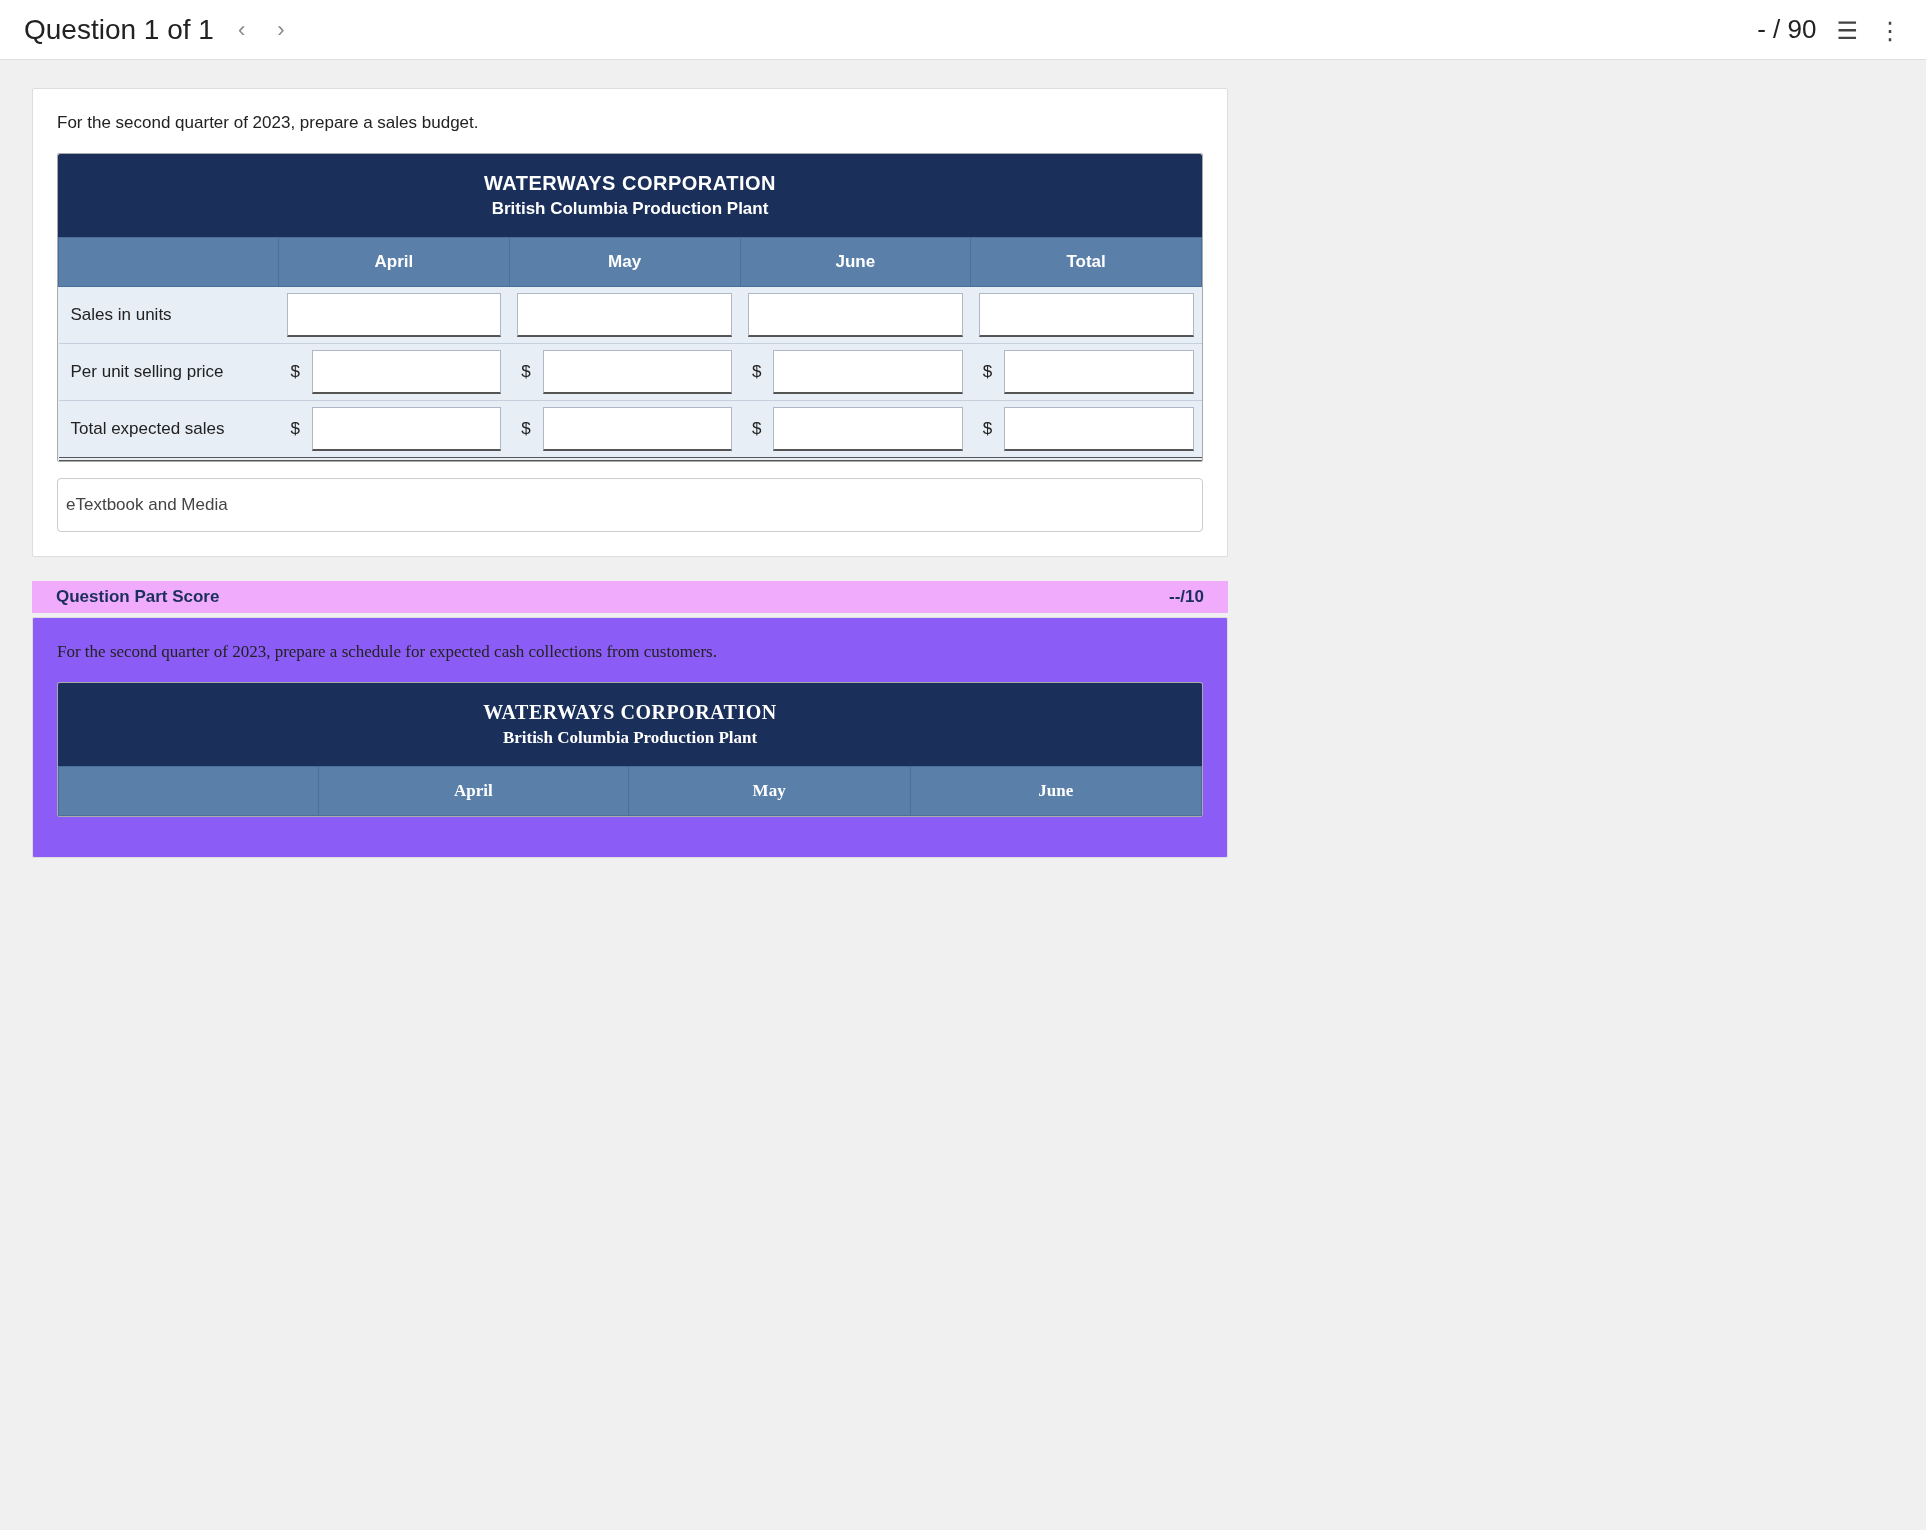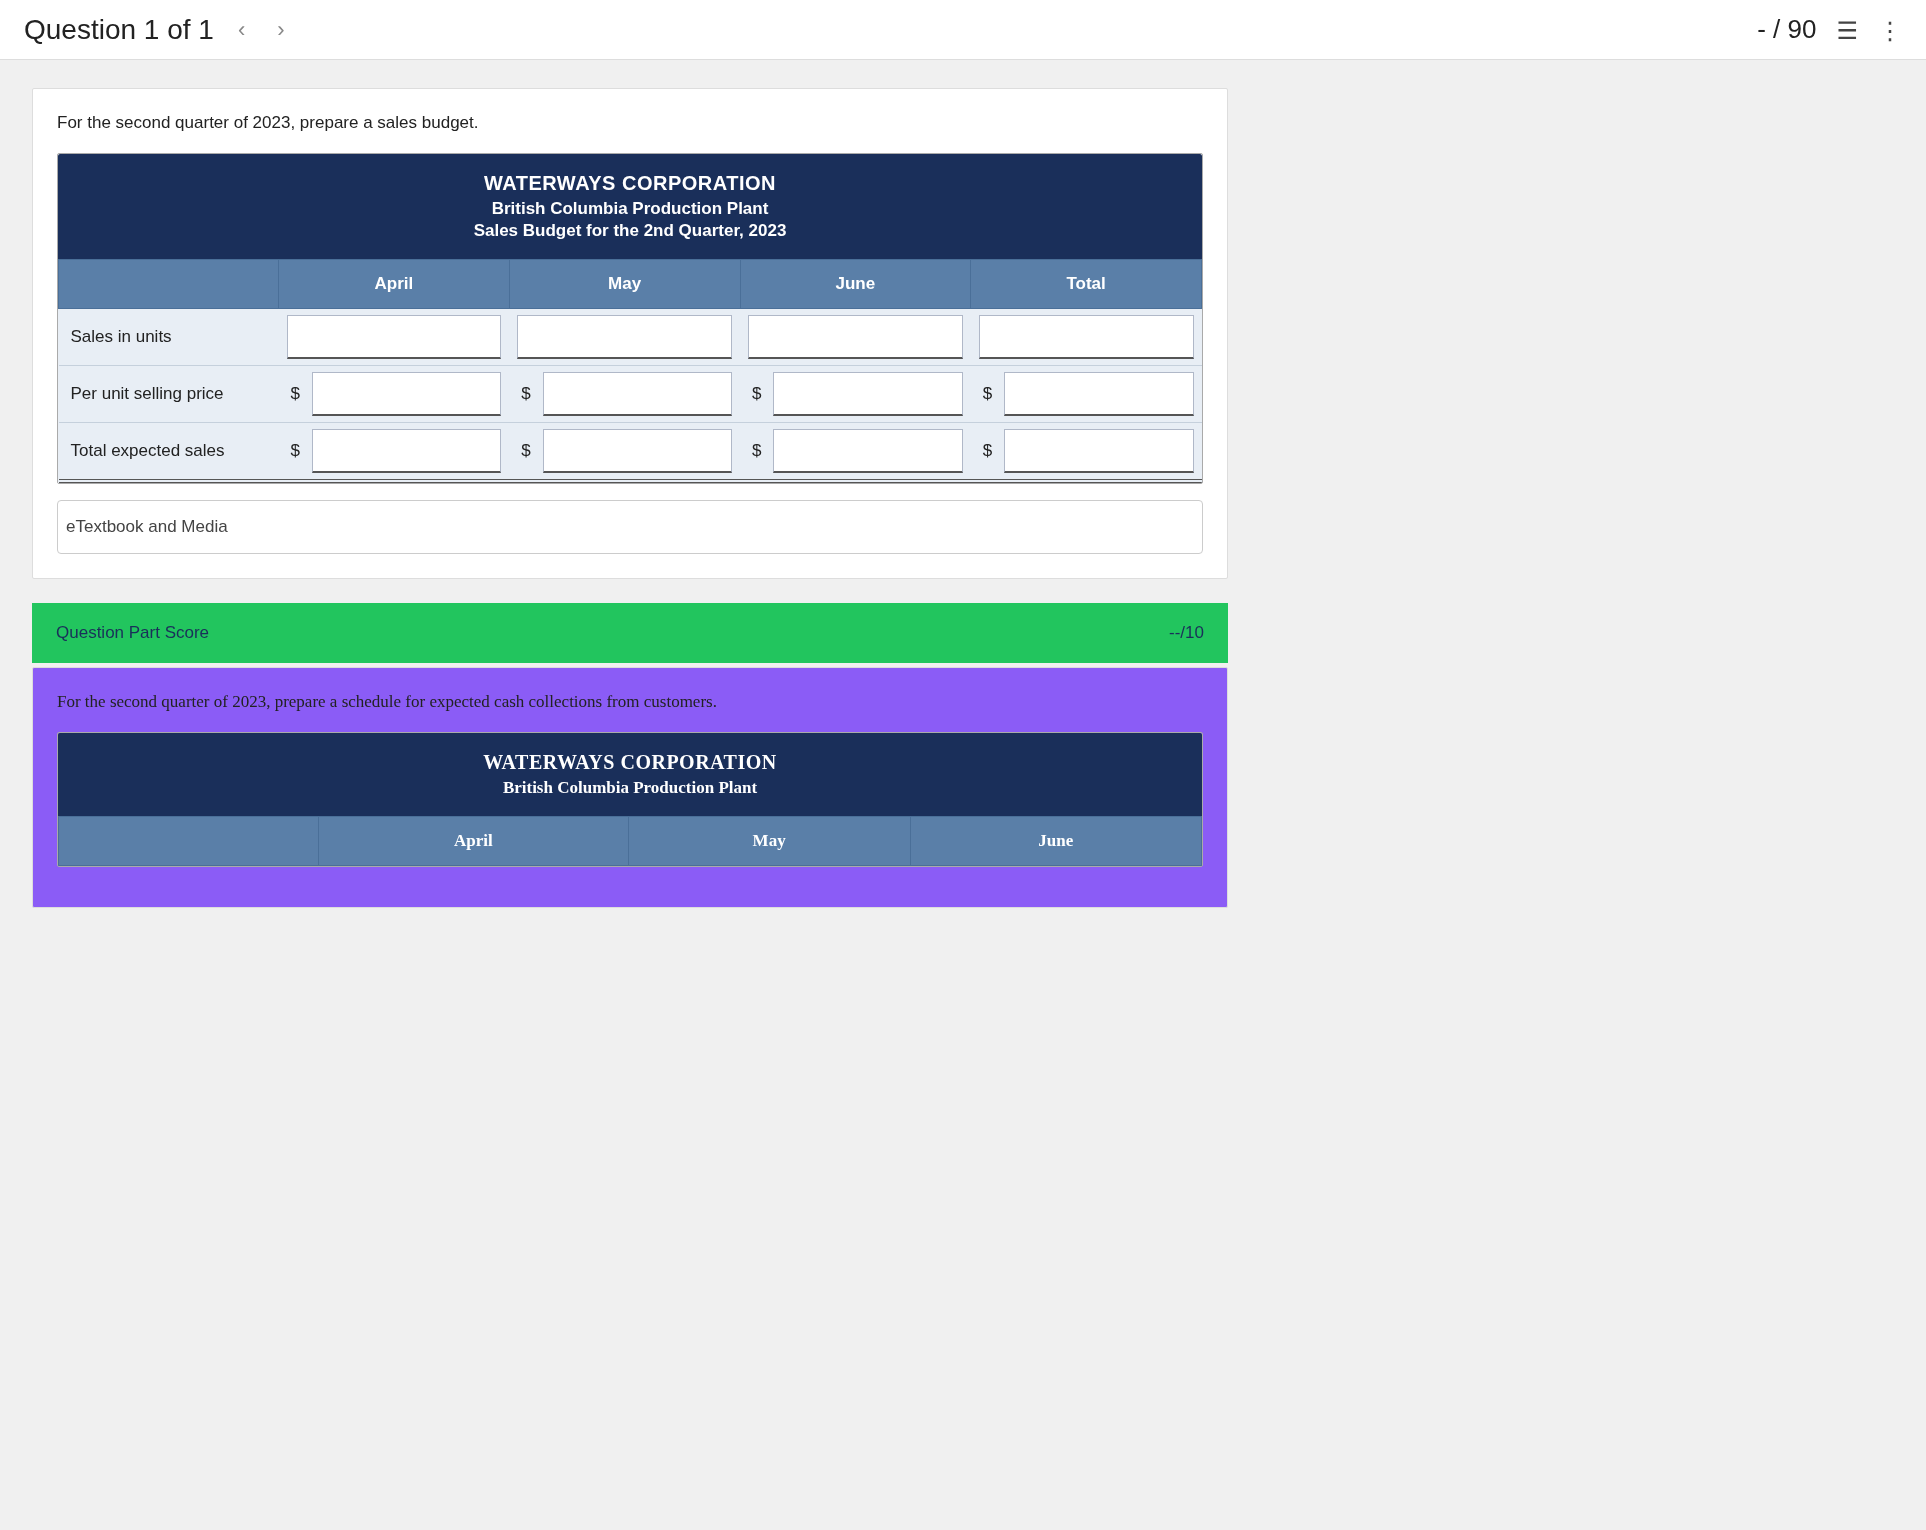--- a/index.html
+++ b/index.html
@@ -171,27 +171,27 @@
       border-radius: 4px;
       padding: 16px 8px;
       font-size: 17px;
       color: #444;
       background: #fff;
       margin-top: 8px;
     }
 
     
     .part-score-bar {
-      background: #22c55e;
+      background: #f0abfc;
       display: flex;
       align-items: center;
       justify-content: space-between;
-      padding: 20px 24px;
-      font-size: 17px;
-      font-weight: normal;
+      padding: 6px 24px;
+      font-size: 17px;
+      font-weight: bold;
       color: #1a2f5a;
       margin-top: 20px;
     }
 
     
     .section2 {
       background: #8b5cf6;
       border: 1px solid #ddd;
       border-radius: 2px;
       padding: 24px;
@@ -228,21 +228,20 @@
 <div class="main-content">
 
   <div class="section">
     <p class="instruction-text">For the second quarter of 2023, prepare a sales budget.</p>
 
     <div class="budget-table-wrapper">
 
       <div class="table-header-dark">
         <div class="corp-name">WATERWAYS CORPORATION</div>
         <div class="corp-sub">British Columbia Production Plant</div>
-        <div class="corp-title">Sales Budget for the 2nd Quarter, 2023</div>
       </div>
 
       <table class="budget-table">
         <thead>
           <tr class="col-headers">
             <th class="label-col" style="width:220px;"></th>
             <th colspan="2">April</th>
             <th colspan="2">May</th>
             <th colspan="2">June</th>
             <th colspan="2">Total</th>

